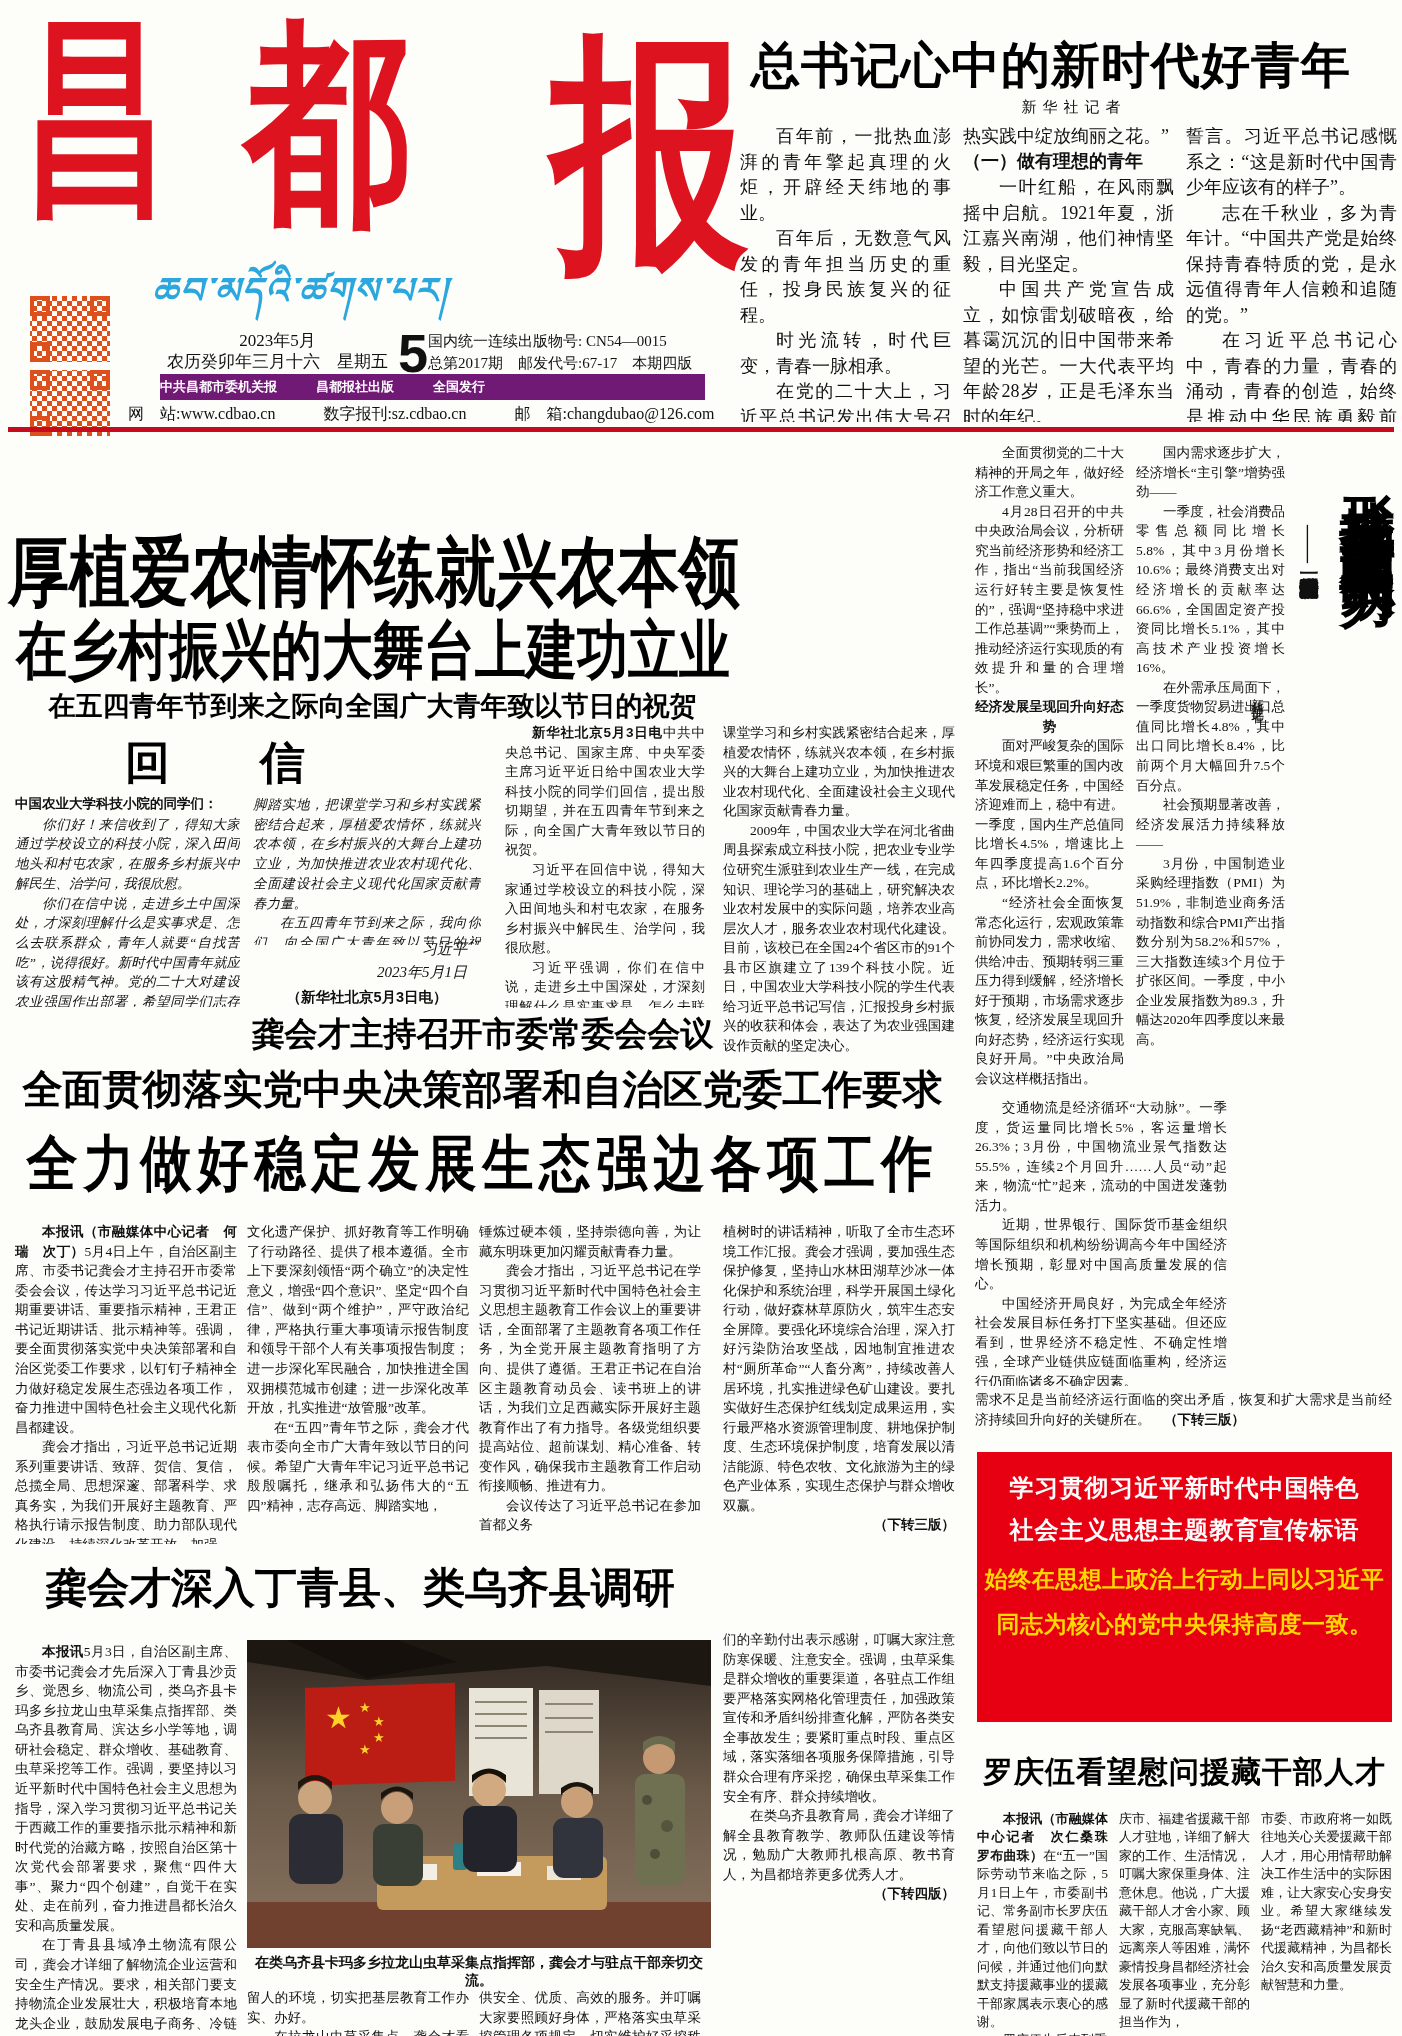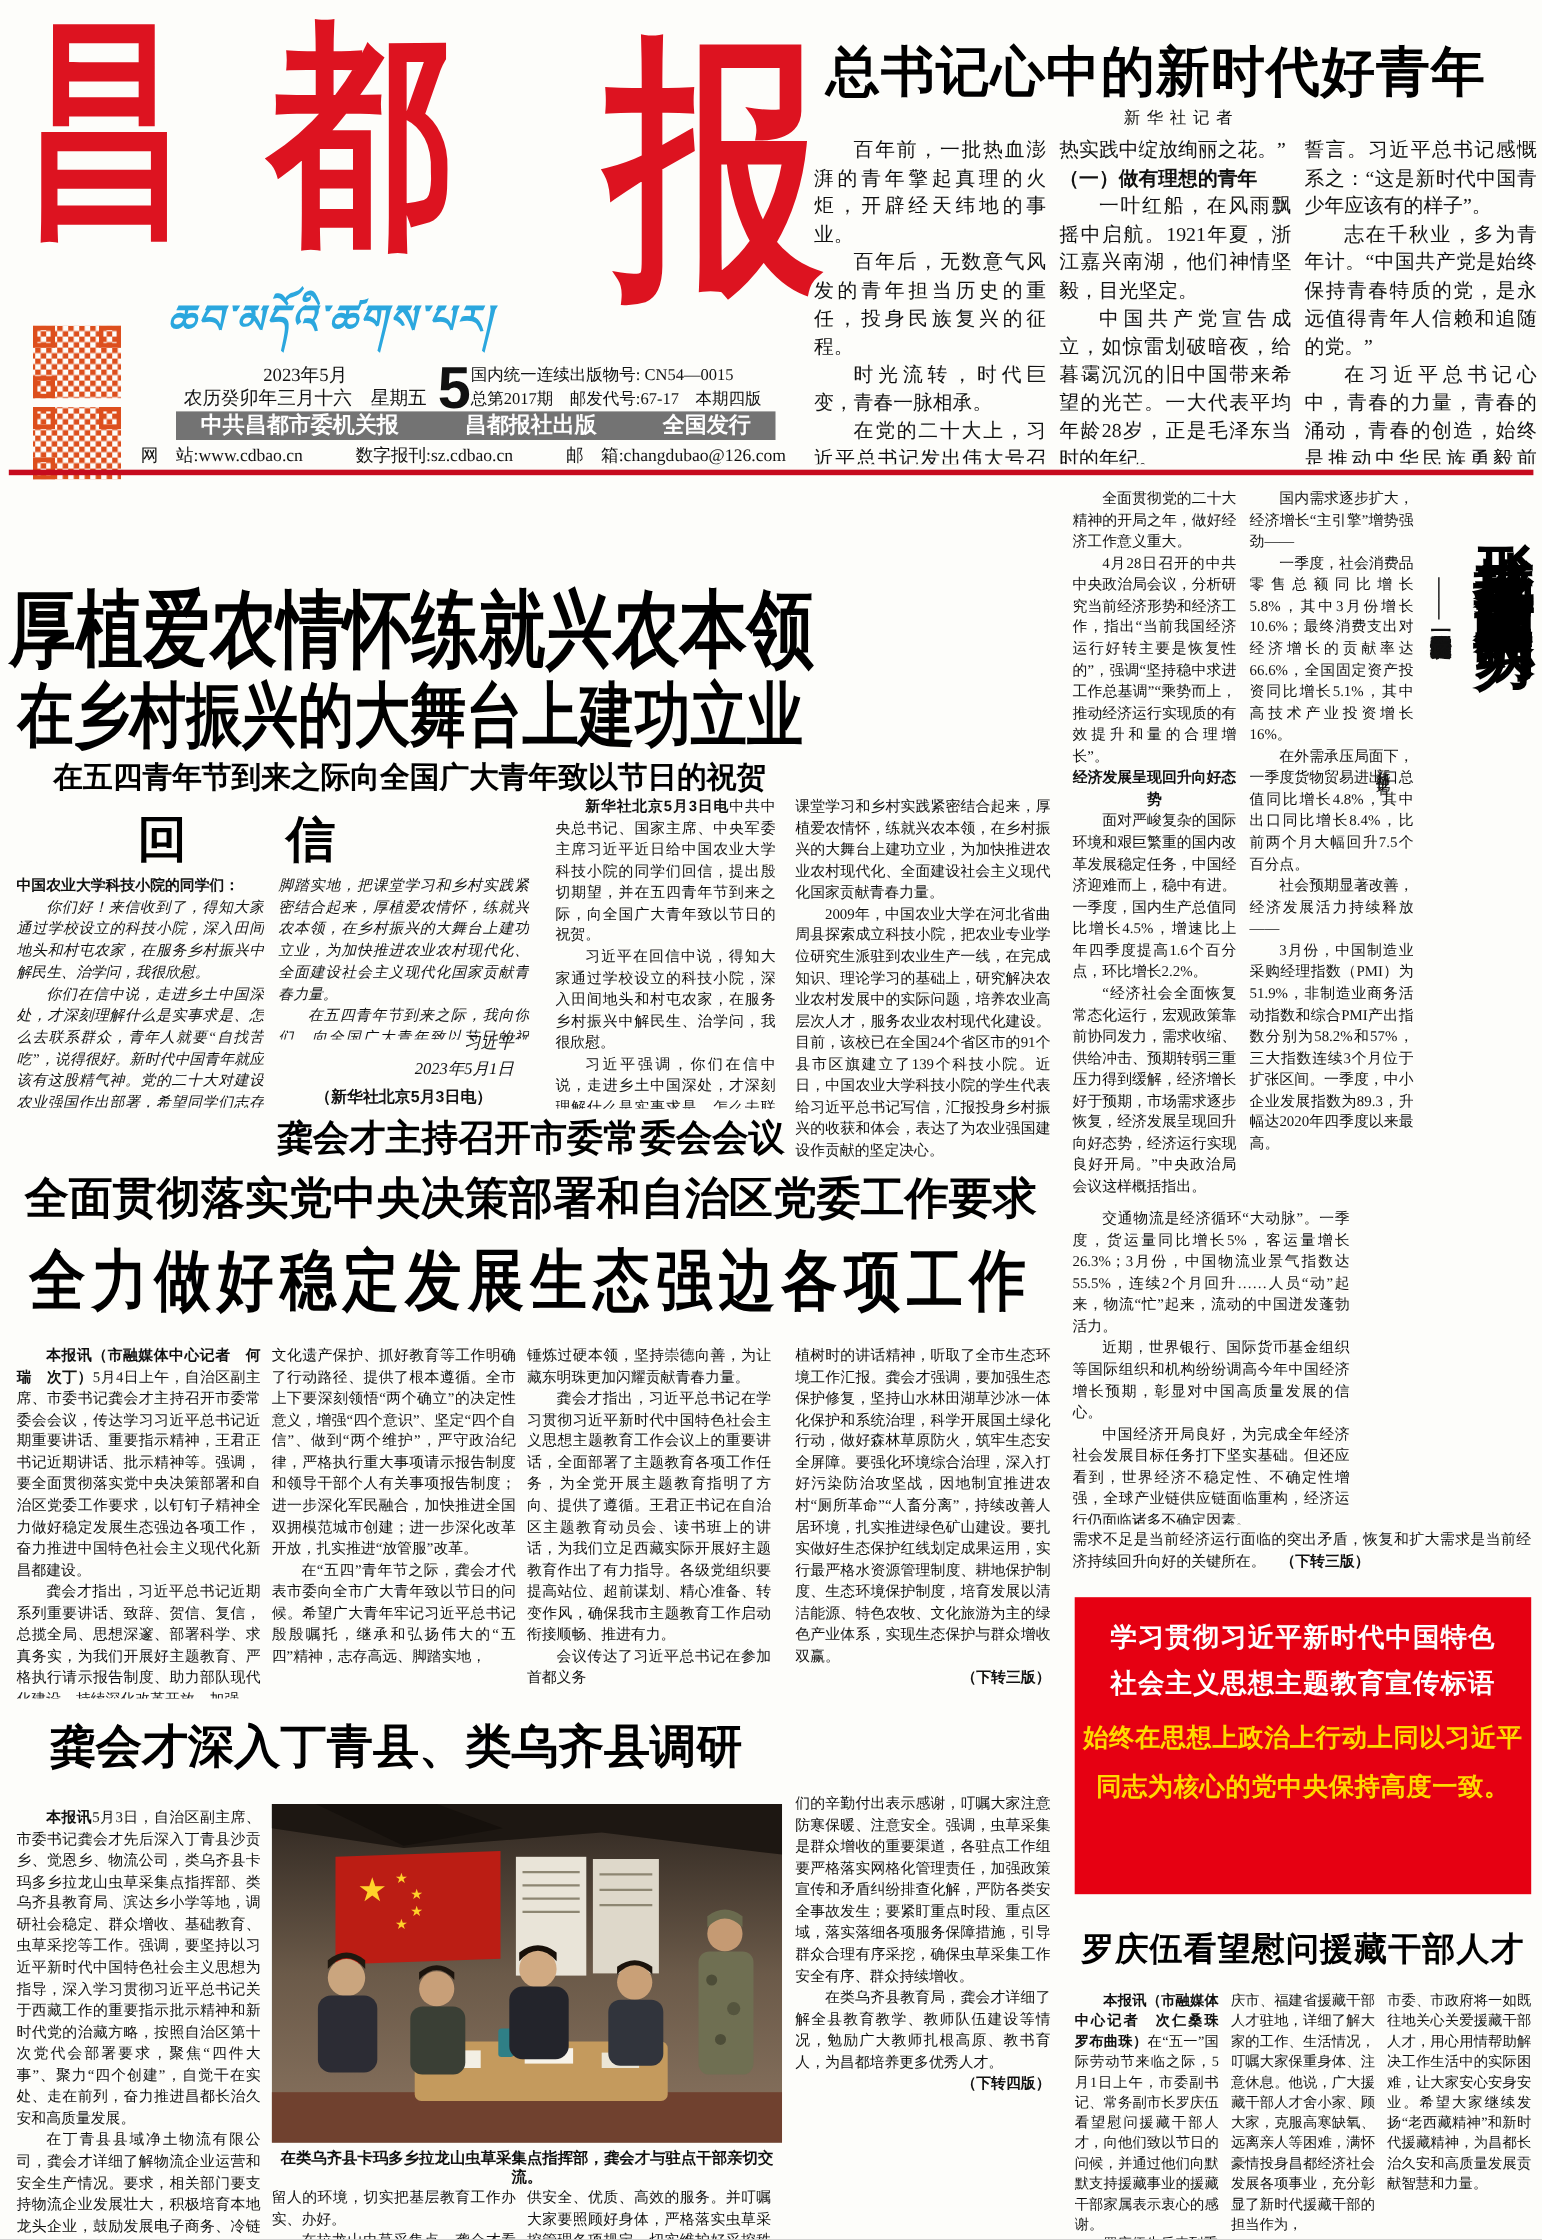--- a/index.html
+++ b/index.html
@@ -5,28 +5,28 @@
   *{margin:0;padding:0;box-sizing:border-box}
   body{background:#9a9a9a;font-family:"Liberation Serif",serif}
   #page{position:relative;width:1402px;height:2036px;margin:0 auto;background:#fdfdfa;color:#111;overflow:hidden}
   .abs{position:absolute}
   
   .mast-char{position:absolute;color:#dd1320;font-family:"DejaVu Serif",serif;font-weight:bold;transform-origin:top left;line-height:1}
   .tibetan{position:absolute;color:#2ba7de;font-weight:bold;font-style:italic;font-size:36px;letter-spacing:2px;white-space:nowrap}
   .date-block{font-size:17px;text-align:center;line-height:1.25}
   .issue-five{font-family:"Liberation Sans",sans-serif;font-weight:bold;font-size:54px;line-height:1}
   .pub-block{font-size:15px;line-height:1.45;white-space:nowrap}
-  .org-bar{background:#737373;color:#fff;font-weight:bold;font-size:20px;text-align:center;line-height:26px;white-space:nowrap}
+  .org-bar{background:#701a75;color:#fff;font-weight:bold;font-size:13px;line-height:26px;white-space:nowrap}
   .contact{font-size:16px;white-space:nowrap}
   .rule-red{background:#c60b1e}
   
   .col{overflow:hidden;text-align:justify}
   .col p{text-indent:2em;margin:0}
   .col p.cont{text-indent:0}
-  .col p.bold-line{text-indent:0;font-weight:bold;font-family:Liberation Sans, sans-serif}
+  .col p.bold-line{text-indent:0;font-weight:bold;font-family:Liberation Mono, monospace}
   .col p.subhead{text-indent:0;font-weight:bold;text-align:center;font-family:"Liberation Sans",sans-serif}
   .col p.jump{text-indent:0;font-weight:bold;text-align:right}
   .col p b{font-family:"Liberation Sans",sans-serif;font-weight:bold}
   .serifcol{font-size:18px;line-height:1.42}
   
   .h-sans{font-family:"Liberation Sans",sans-serif;font-weight:bold;color:#000;white-space:nowrap;text-align:center}
   .h-serif{font-family:"Liberation Serif",serif;font-weight:bold;color:#000;white-space:nowrap;text-align:center}
   
   .kai{font-style:italic;font-size:13.5px;line-height:1.46}
   .kai .bold-line{font-style:normal}

